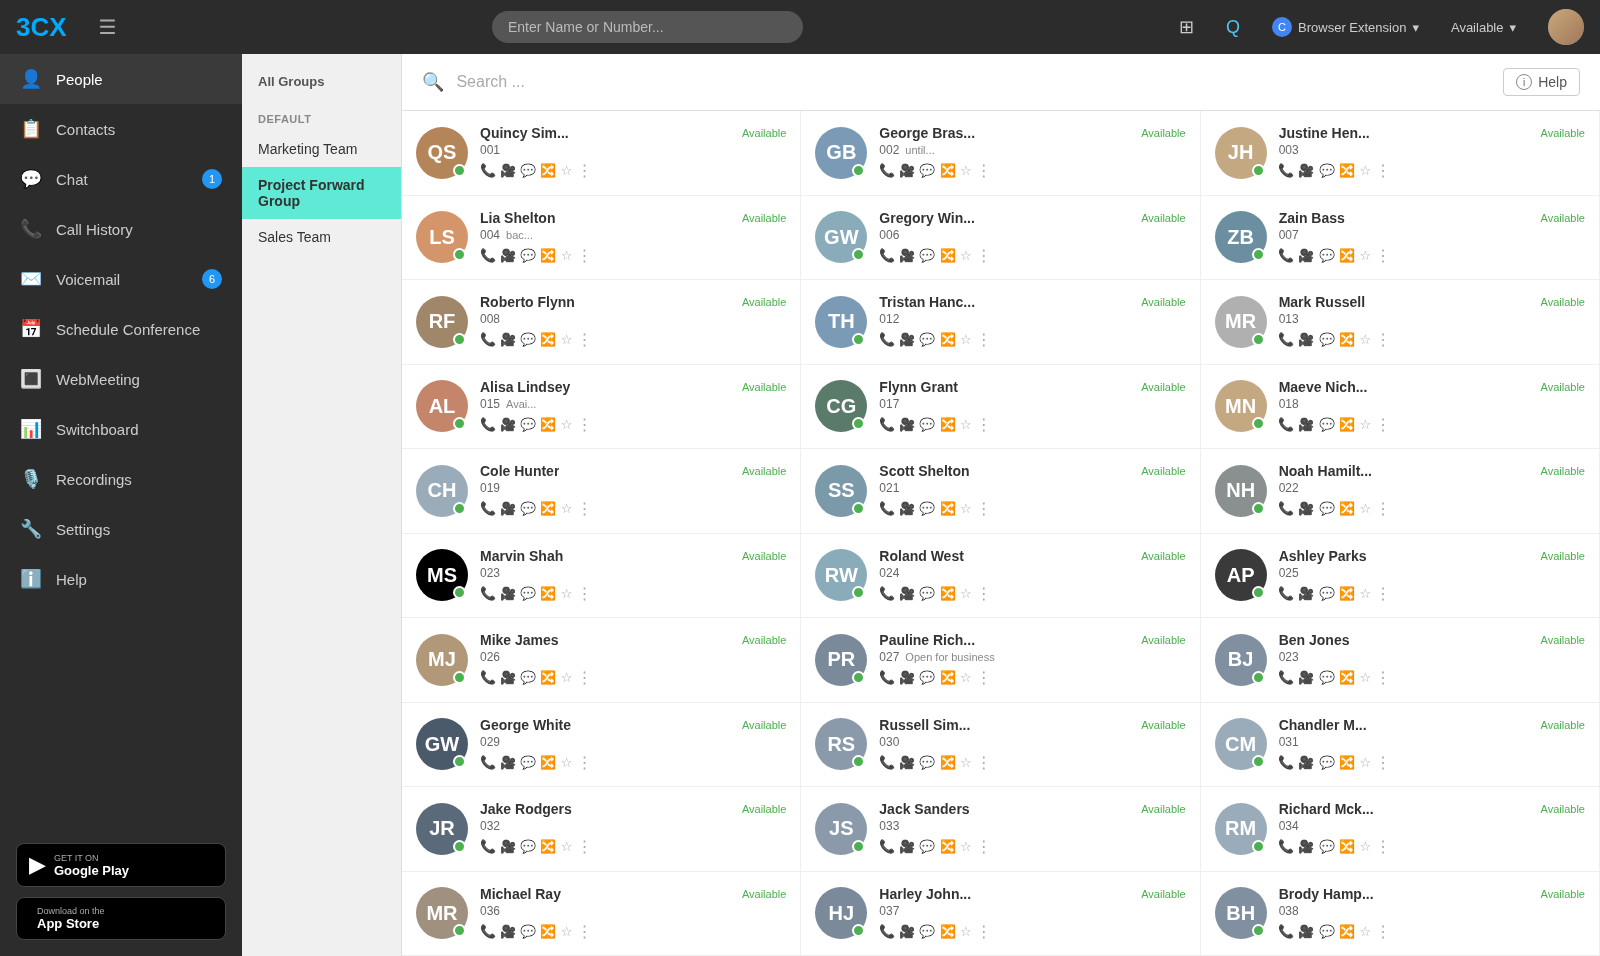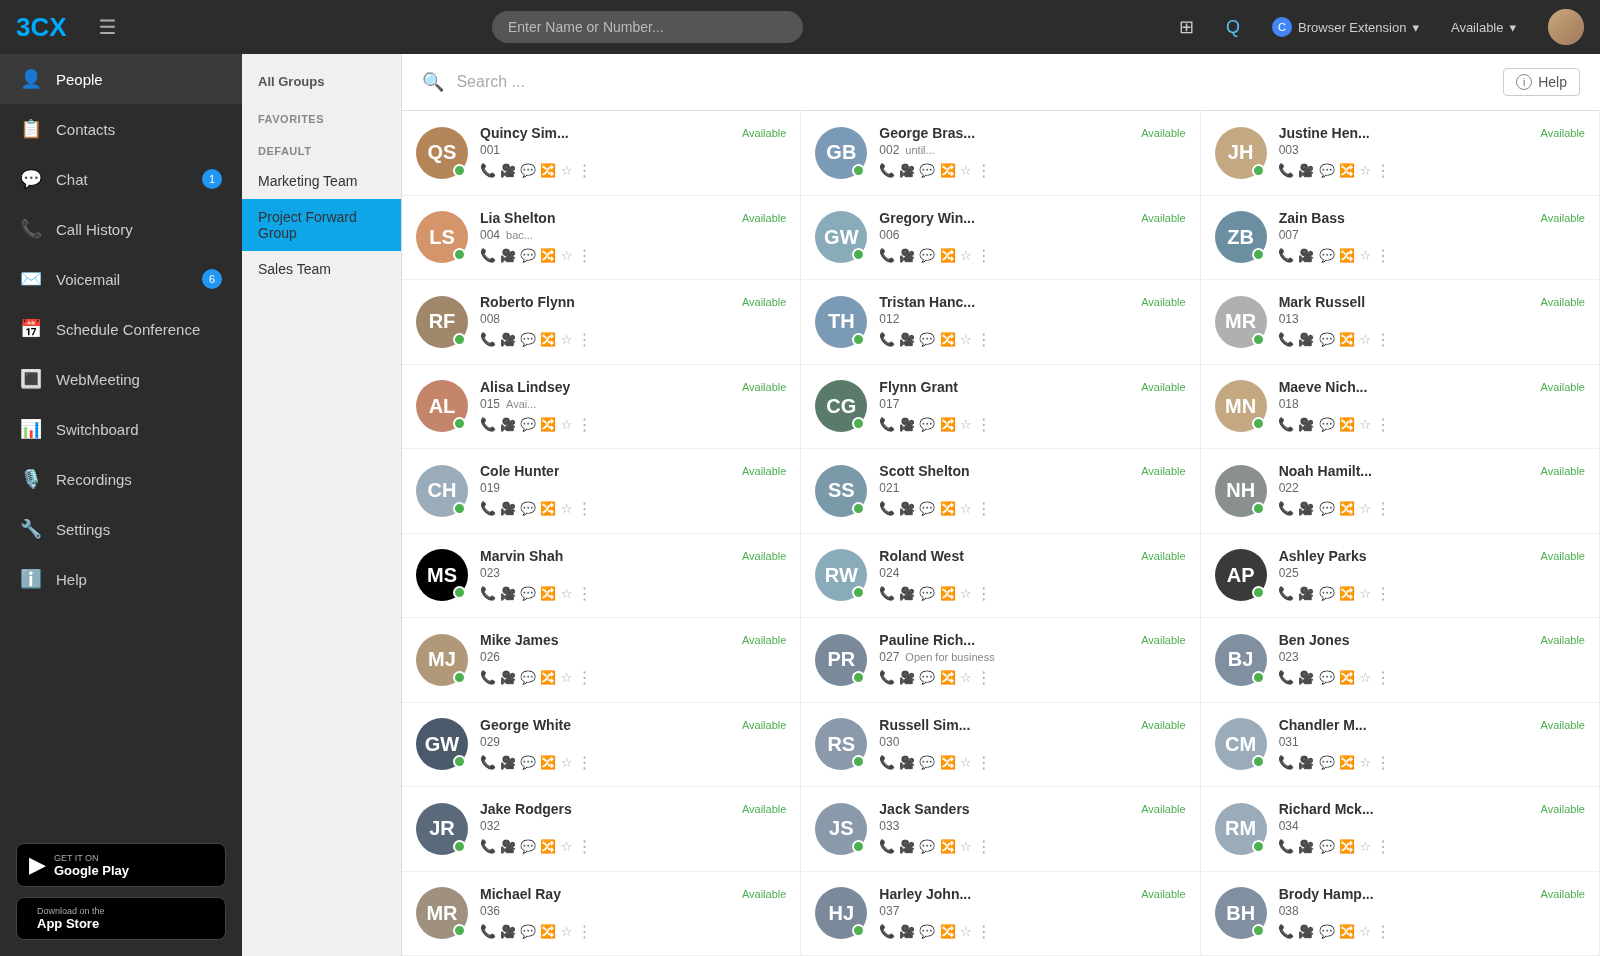--- a/index.html
+++ b/index.html
@@ -23,21 +23,21 @@
     .sidebar-item.active { background: #3a3a3a; color: white; }
     .sidebar-icon { width: 22px; text-align: center; font-size: 18px; }
     .sidebar-badge { background: #2196f3; color: white; border-radius: 50%; width: 20px; height: 20px; font-size: 11px; display: flex; align-items: center; justify-content: center; margin-left: auto; }
     .sidebar-bottom { margin-top: auto; padding: 16px; display: flex; flex-direction: column; gap: 10px; }
     .store-btn { background: black; border-radius: 8px; padding: 8px 12px; display: flex; align-items: center; gap: 8px; color: white; font-size: 12px; cursor: pointer; border: 1px solid #444; }
 
     
     .groups-panel { width: 160px; background: #f0f0f0; border-right: 1px solid #ddd; flex-shrink: 0; padding-top: 10px; }
     .groups-title { padding: 10px 16px; font-size: 13px; font-weight: 600; color: #555; }
     .group-item { padding: 10px 16px; font-size: 14px; color: #333; cursor: pointer; }
-    .group-item.active { background: #0ea5e9; font-weight: 400; }
+    .group-item.active { background: #5eead4; font-weight: 700; }
     .group-item.section-header { font-size: 11px; font-weight: 700; color: #888; letter-spacing: 0.5px; padding: 14px 16px 6px; }
 
     
     .contacts-area { flex: 1; display: flex; flex-direction: column; overflow: hidden; }
     .contacts-header { display: flex; align-items: center; padding: 14px 20px; background: white; border-bottom: 1px solid #e0e0e0; gap: 12px; }
     .search-icon-sm { color: #888; font-size: 18px; }
     .contacts-search { flex: 1; border: none; outline: none; font-size: 16px; color: #333; background: transparent; }
     .contacts-search::placeholder { color: #aaa; }
     .help-btn { display: flex; align-items: center; gap: 6px; color: #555; font-size: 14px; cursor: pointer; border: 1px solid #ccc; border-radius: 4px; padding: 5px 12px; }
 
@@ -150,21 +150,20 @@
         <div>
           <div style="font-size:9px;color:#aaa;">Download on the</div>
           <div style="font-size:13px;font-weight:bold;color:white;">App Store</div>
         </div>
       </div>
     </div>
   </div>
 
   <div class="groups-panel">
     <div class="groups-title">All Groups</div>
-    <div class="group-item section-header">FAVORITES</div>
     <div class="group-item section-header">DEFAULT</div>
     <div class="group-item">Marketing Team</div>
     <div class="group-item active">Project Forward Group</div>
     <div class="group-item">Sales Team</div>
   </div>
 
   <div class="contacts-area">
     <div class="contacts-header">
       <span class="search-icon-sm">🔍</span>
       <input class="contacts-search" type="text" placeholder="Search ..." style="">

